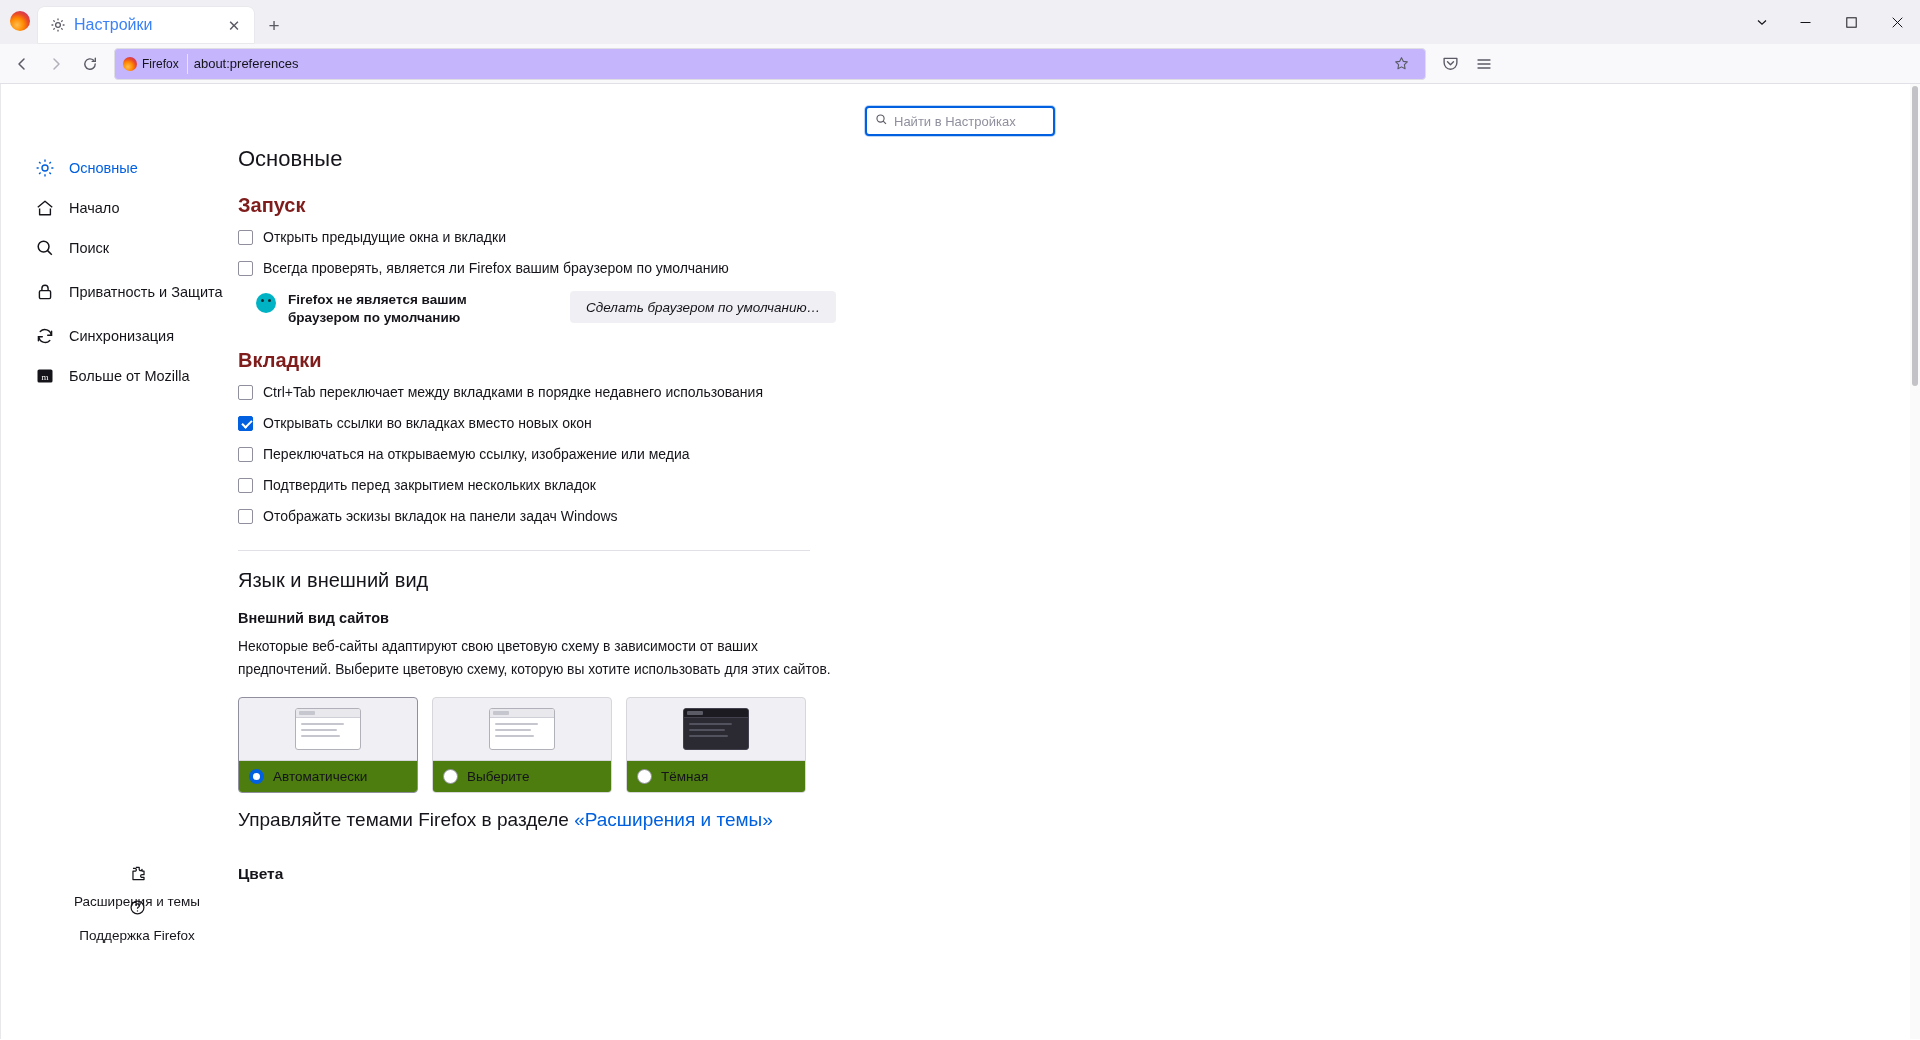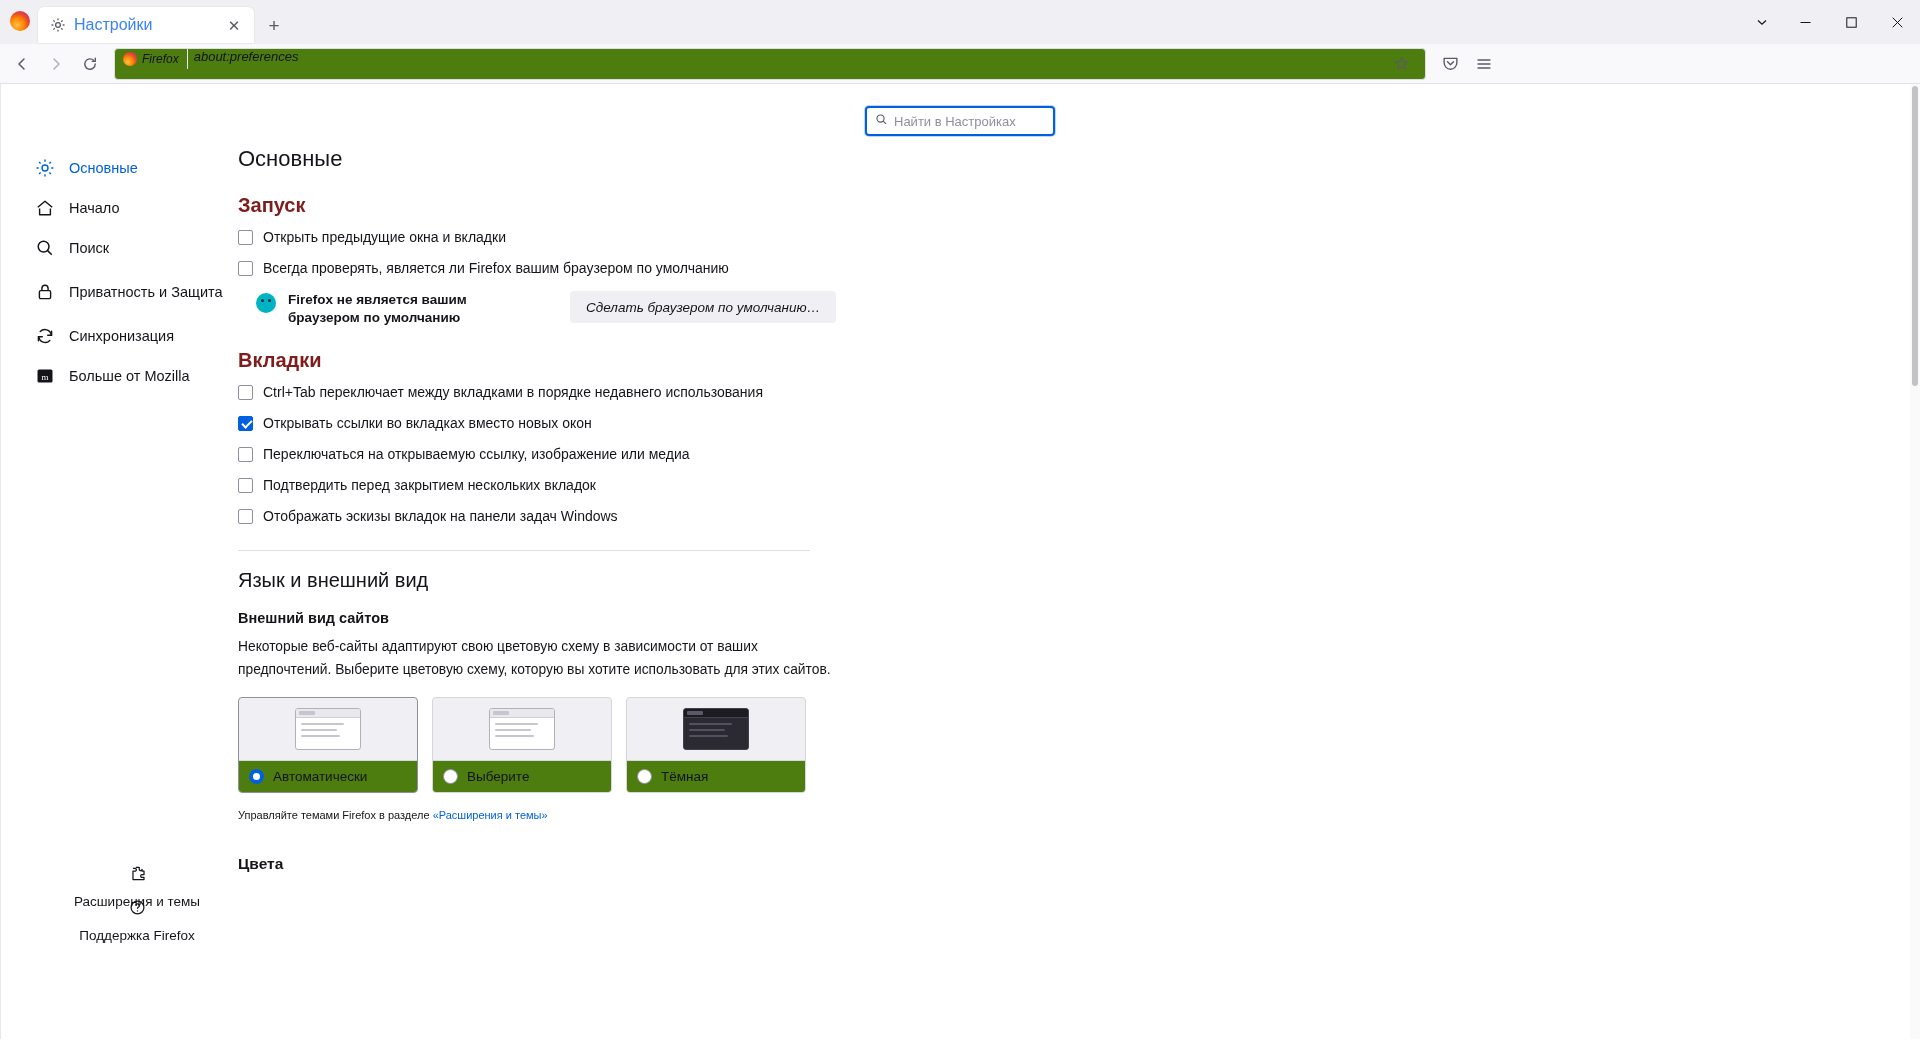--- a/index.html
+++ b/index.html
@@ -73,29 +73,28 @@
   }
   .nav-btn {
     width: 32px; height: 32px; border-radius: 4px;
     display: flex; align-items: center; justify-content: center;
     color: #5b5b66;
   }
   .nav-btn.disabled { color: #b1b1b9; }
   .urlbar {
     flex: 1 1 auto;
     height: 32px;
-    background: #4d7c0f;
+    background: #c4b5fd;
     border: 1px solid #dedee3;
     border-radius: 4px;
     margin: 0 6px;
-    display: flex; 
+    display: flex; align-items: center;
     padding: 0 8px;
     gap: 6px;
     max-width: 1312px;
-    font-style: italic;
   }
   .id-chip {
     display: flex; align-items: center; gap: 5px;
     padding-right: 8px;
     border-right: 1px solid #e6e6eb;
     height: 20px;
   }
   .id-chip .ff-mini {
     width: 14px; height: 14px; border-radius: 50%;
     background: radial-gradient(circle at 35% 70%, #ffbd4f 0%, #ff8a00 35%, #e94a2a 60%, #b5279b 100%);
@@ -301,21 +300,21 @@
   .radio {
     width: 15px; height: 15px; border-radius: 50%;
     border: 1px solid #8f8f9d; background: #fff; flex: none;
   }
   .radio.on {
     border: 4.5px solid #0060df; background: #fff;
   }
   .theme-foot span { font-size: 13.5px; color: #15141a; }
 
   .themes-note {
-    font-size: 11px; color: #15141a;
+    font-size: 19px; color: #15141a;
     margin-top: 16px;
   }
   .themes-note a { color: #0060df; text-decoration: none; }
 
   h2.colors {
     font-size: 15.5px; font-weight: 700; color: #15141a;
     margin: 34px 0 0 0;
   }
 
   

